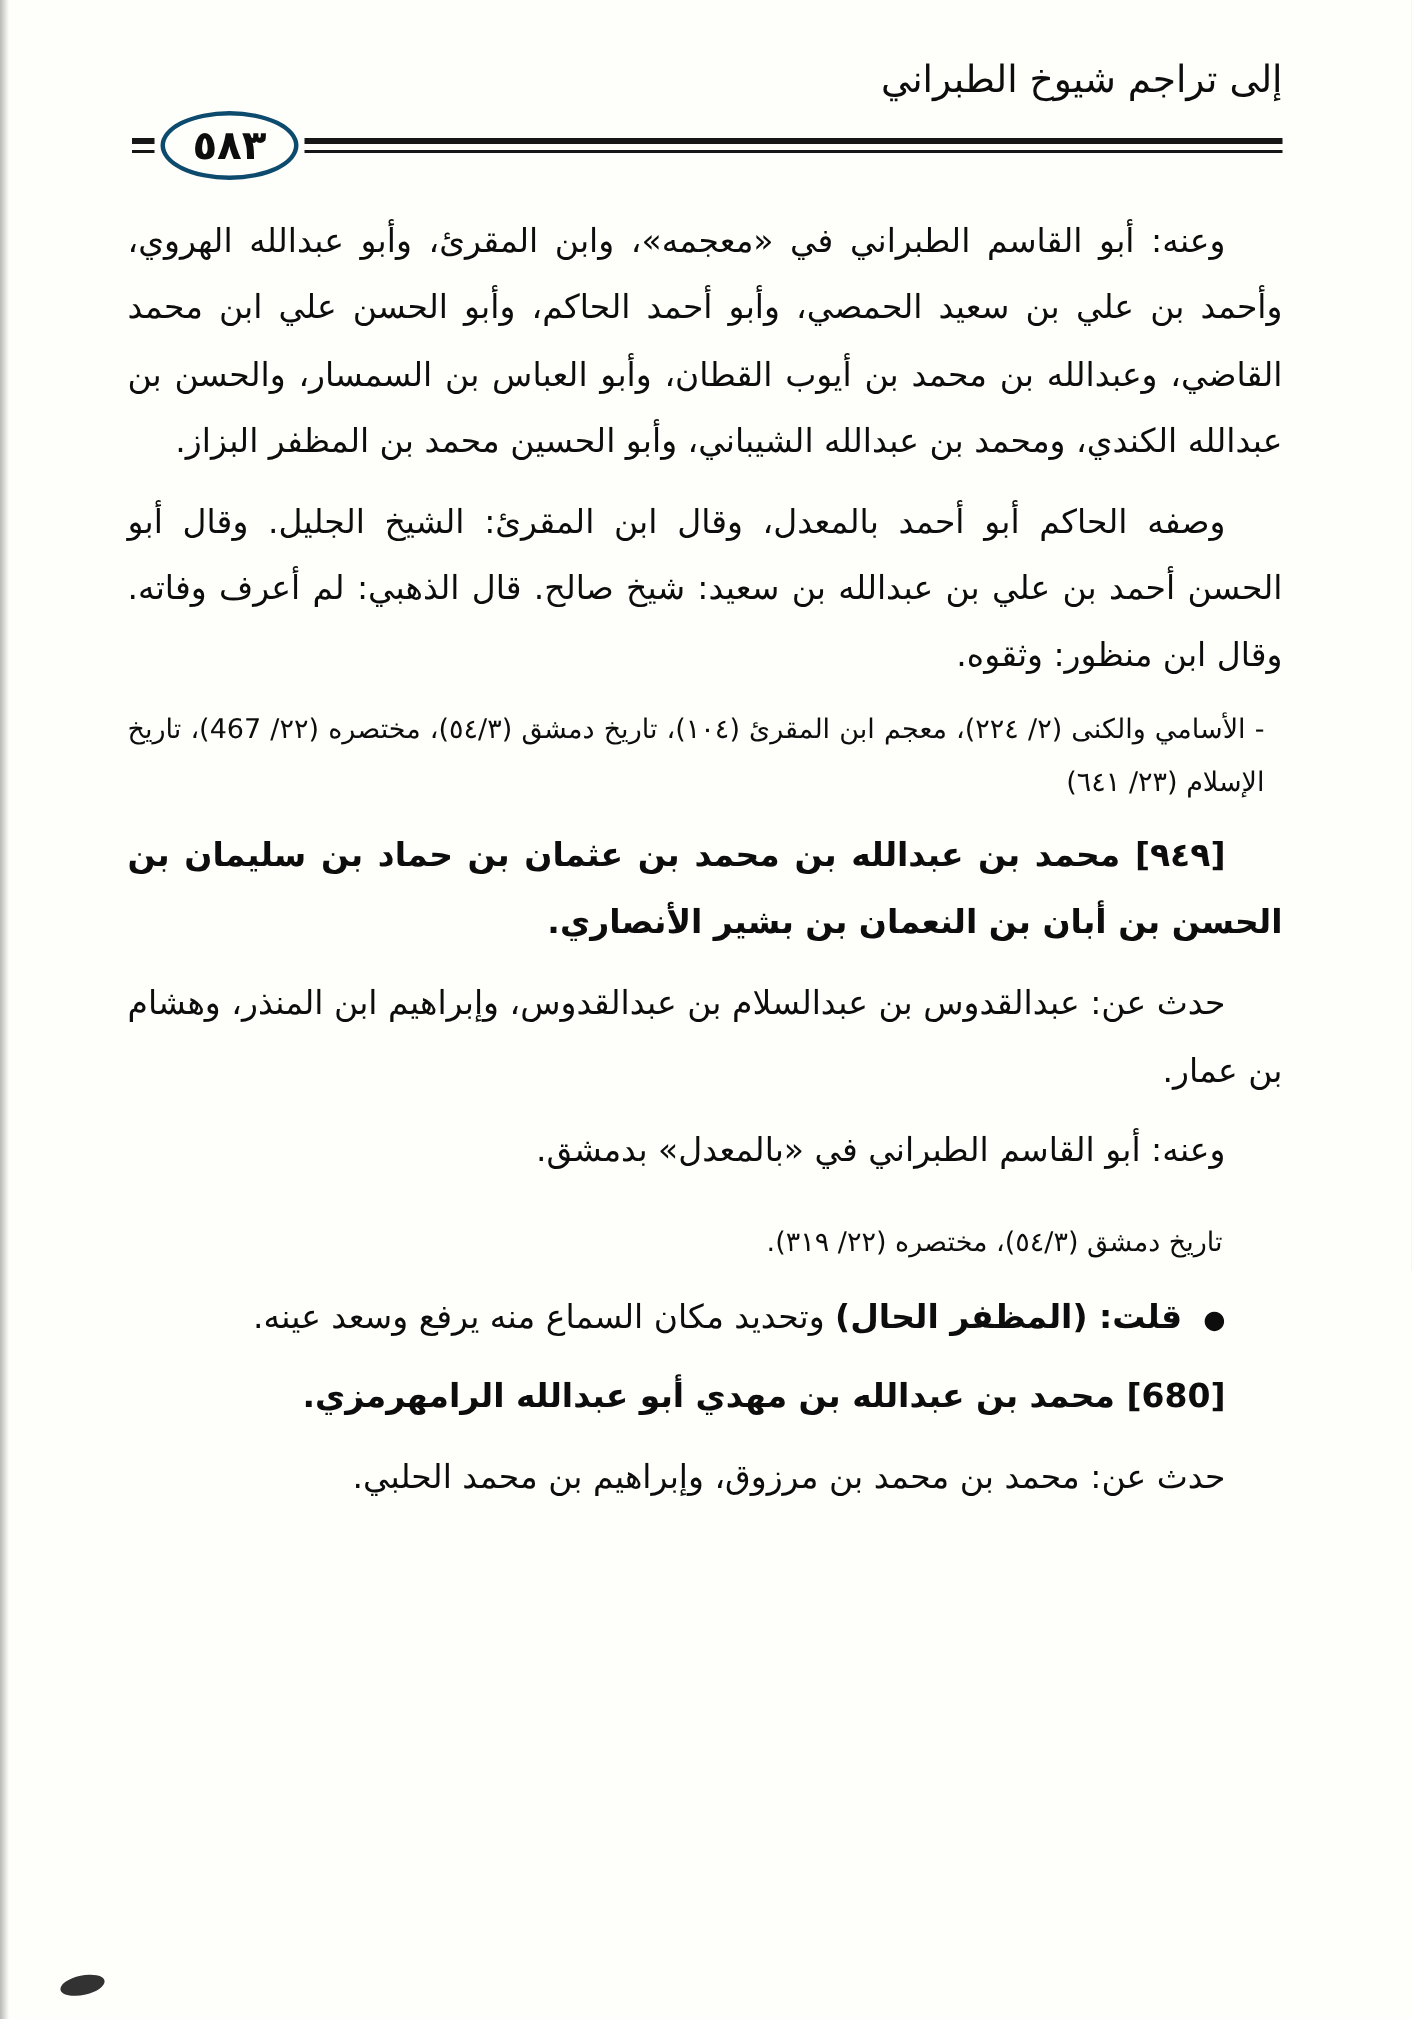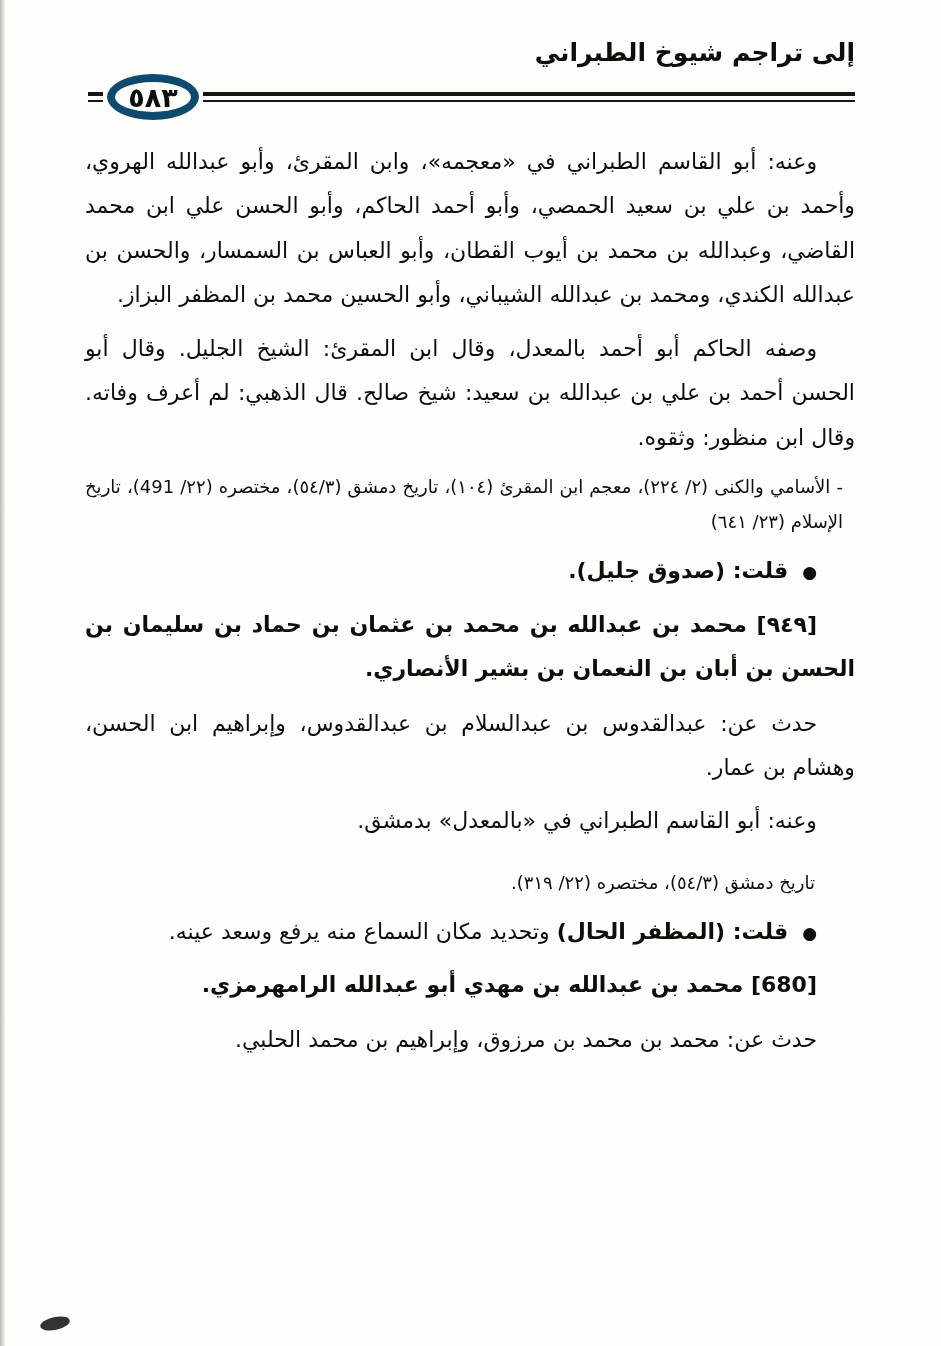--- a/index.html
+++ b/index.html
@@ -23,34 +23,34 @@
   .smudge {
     position: absolute; left: 40px; bottom: 16px;
     width: 30px; height: 13px;
     background: #1c1c1c; border-radius: 50%;
     transform: rotate(-12deg); opacity: .9;
   }
   
   .header { position: absolute; top: 38px; left: 88px; right: 86px; }
   .header-title {
     direction: rtl; text-align: right;
-    font-weight: bold; font-size: 25px;
+    font-weight: normal; font-size: 25px;
     letter-spacing: .3px;
     margin-bottom: 7px;
   }
   .header-rule { display: flex; align-items: center; direction: ltr; }
   .tick {
     width: 15px; height: 10px;
     border-top: 4px solid #161616; border-bottom: 2px solid #161616;
     margin-right: 4px;
   }
   .page-badge {
     flex: 0 0 auto;
     width: 92px; height: 46px;
-    border: 8px solid #0c4a6e; border-radius: 50%;
+    border: 3px solid #0c4a6e; border-radius: 50%;
     display: flex; align-items: center; justify-content: center;
     font-size: 27px; font-weight: bold; text-align: center;
   }
   .rule-line {
     flex: 1; height: 10px;
     border-top: 4px solid #161616; border-bottom: 2px solid #161616;
     margin-left: 4px;
   }
   
   .content {
@@ -86,30 +86,26 @@
     </div>
   </header>
 
   <main class="content">
 
 
     <p class="para">وعنه: أبو القاسم الطبراني في «معجمه»، وابن المقرئ، وأبو عبدالله الهروي، وأحمد بن علي بن سعيد الحمصي، وأبو أحمد الحاكم، وأبو الحسن علي ابن محمد القاضي، وعبدالله بن محمد بن أيوب القطان، وأبو العباس بن السمسار، والحسن بن عبدالله الكندي، ومحمد بن عبدالله الشيباني، وأبو الحسين محمد بن المظفر البزاز.</p>
 
     <p class="para">وصفه الحاكم أبو أحمد بالمعدل، وقال ابن المقرئ: الشيخ الجليل. وقال أبو الحسن أحمد بن علي بن عبدالله بن سعيد: شيخ صالح. قال الذهبي: لم أعرف وفاته. وقال ابن منظور: وثقوه.</p>
 
-    <p class="footnote">- الأسامي والكنى (٢/ ٢٢٤)، معجم ابن المقرئ (١٠٤)، تاريخ دمشق (٥٤/٣)، مختصره (٢٢/ 491)، تاريخ الإسلام (٢٣/ ٦٤١)</p>
+    <p class="footnote">- الأسامي والكنى (٢/ ٢٢٤)، معجم ابن المقرئ (١٠٤)، تاريخ دمشق (٥٤/٣)، مختصره (٢٢/ 467)، تاريخ الإسلام (٢٣/ ٦٤١)</p>
 
-    <p class="para">
-      <span class="bullet">●</span>
-      <span class="bold">قلت: (صدوق جليل).</span>
-    </p>
 
     <p class="para entry">[٩٤٩] محمد بن عبدالله بن محمد بن عثمان بن حماد بن سليمان بن الحسن بن أبان بن النعمان بن بشير الأنصاري.</p>
 
-    <p class="para">حدث عن: عبدالقدوس بن عبدالسلام بن عبدالقدوس، وإبراهيم ابن الحسن، وهشام بن عمار.</p>
+    <p class="para">حدث عن: عبدالقدوس بن عبدالسلام بن عبدالقدوس، وإبراهيم ابن المنذر، وهشام بن عمار.</p>
 
     <p class="para">وعنه: أبو القاسم الطبراني في «بالمعدل» بدمشق.</p>
 
     <p class="footnote inset">تاريخ دمشق (٥٤/٣)، مختصره (٢٢/ ٣١٩).</p>
 
     <p class="para">
       <span class="bullet">●</span>
       <span class="bold">قلت: (المظفر الحال)</span><span> وتحديد مكان السماع منه يرفع وسعد عينه.</span>
     </p>
 

